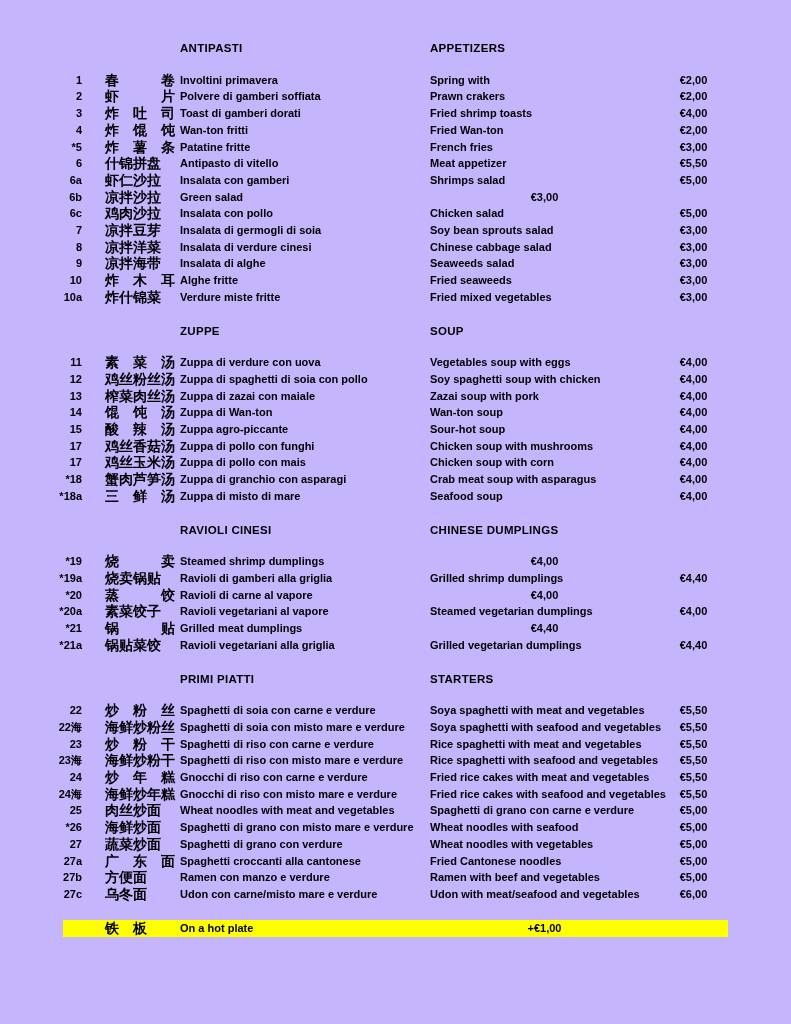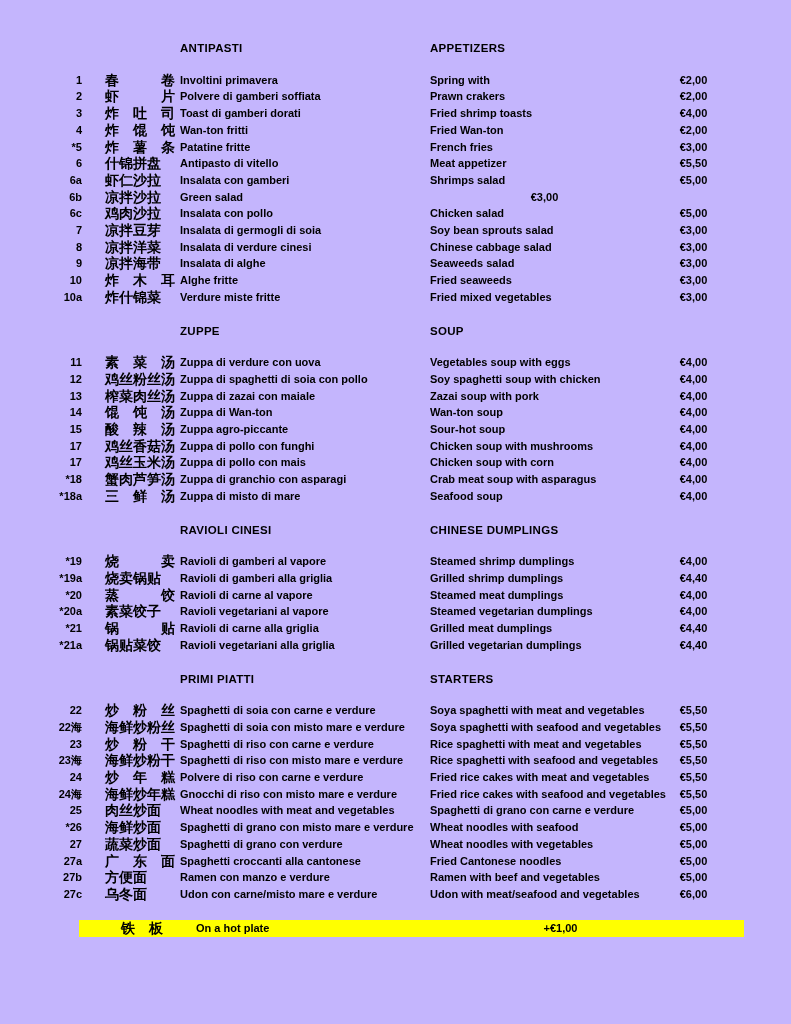--- a/index.html
+++ b/index.html
@@ -35,21 +35,20 @@
   .section-title { font-size: 11.5px; letter-spacing: 0.3px; }
   .menu-section { margin-bottom: 17px; }
   .footer-row {
     margin-top: 15px;
     height: 17.5px;
     background: linear-gradient(to right,
       transparent 63px,
       #ffff00 63px,
       #ffff00 728px,
       transparent 728px);
-    margin-left: 16px;
   }
 </style>
 </head>
 <body>
 
 <div class="page">
 
   <div id="sections">
       <section class="menu-section">
         <div class="menu-row header-row">
@@ -238,49 +237,46 @@
           <span class="col num"></span>
           <span class="col cn"></span>
           <span class="col it section-title">RAVIOLI CINESI</span>
           <span class="col en section-title">CHINESE DUMPLINGS</span>
           <span class="col price"></span>
         </div>
         <div class="items">
           <div class="menu-row item-row">
             <span class="col num">*19</span>
             <span class="col cn">烧　　　卖</span>
-            <span class="col it">Ravioli di gamberi al vapore</span>
             <span class="col en">Steamed shrimp dumplings</span>
             <span class="col price">€4,00</span>
           </div>
           <div class="menu-row item-row">
             <span class="col num">*19a</span>
             <span class="col cn">烧卖锅贴</span>
             <span class="col it">Ravioli di gamberi alla griglia</span>
             <span class="col en">Grilled shrimp dumplings</span>
             <span class="col price">€4,40</span>
           </div>
           <div class="menu-row item-row">
             <span class="col num">*20</span>
             <span class="col cn">蒸　　　饺</span>
             <span class="col it">Ravioli di carne al vapore</span>
-            <span class="col en">Steamed meat dumplings</span>
             <span class="col price">€4,00</span>
           </div>
           <div class="menu-row item-row">
             <span class="col num">*20a</span>
             <span class="col cn">素菜饺子</span>
             <span class="col it">Ravioli vegetariani al vapore</span>
             <span class="col en">Steamed vegetarian dumplings</span>
             <span class="col price">€4,00</span>
           </div>
           <div class="menu-row item-row">
             <span class="col num">*21</span>
             <span class="col cn">锅　　　贴</span>
-            <span class="col it">Ravioli di carne alla griglia</span>
             <span class="col en">Grilled meat dumplings</span>
             <span class="col price">€4,40</span>
           </div>
           <div class="menu-row item-row">
             <span class="col num">*21a</span>
             <span class="col cn">锅贴菜饺</span>
             <span class="col it">Ravioli vegetariani alla griglia</span>
             <span class="col en">Grilled vegetarian dumplings</span>
             <span class="col price">€4,40</span>
           </div>
@@ -319,21 +315,21 @@
           <div class="menu-row item-row">
             <span class="col num">23海</span>
             <span class="col cn">海鲜炒粉干</span>
             <span class="col it">Spaghetti di riso con misto mare e verdure</span>
             <span class="col en">Rice spaghetti with seafood and vegetables</span>
             <span class="col price">€5,50</span>
           </div>
           <div class="menu-row item-row">
             <span class="col num">24</span>
             <span class="col cn">炒　年　糕</span>
-            <span class="col it">Polvere di riso con carne e verdure</span>
+            <span class="col it">Gnocchi di riso con carne e verdure</span>
             <span class="col en">Fried rice cakes with meat and vegetables</span>
             <span class="col price">€5,50</span>
           </div>
           <div class="menu-row item-row">
             <span class="col num">24海</span>
             <span class="col cn">海鲜炒年糕</span>
             <span class="col it">Gnocchi di riso con misto mare e verdure</span>
             <span class="col en">Fried rice cakes with seafood and vegetables</span>
             <span class="col price">€5,50</span>
           </div>

